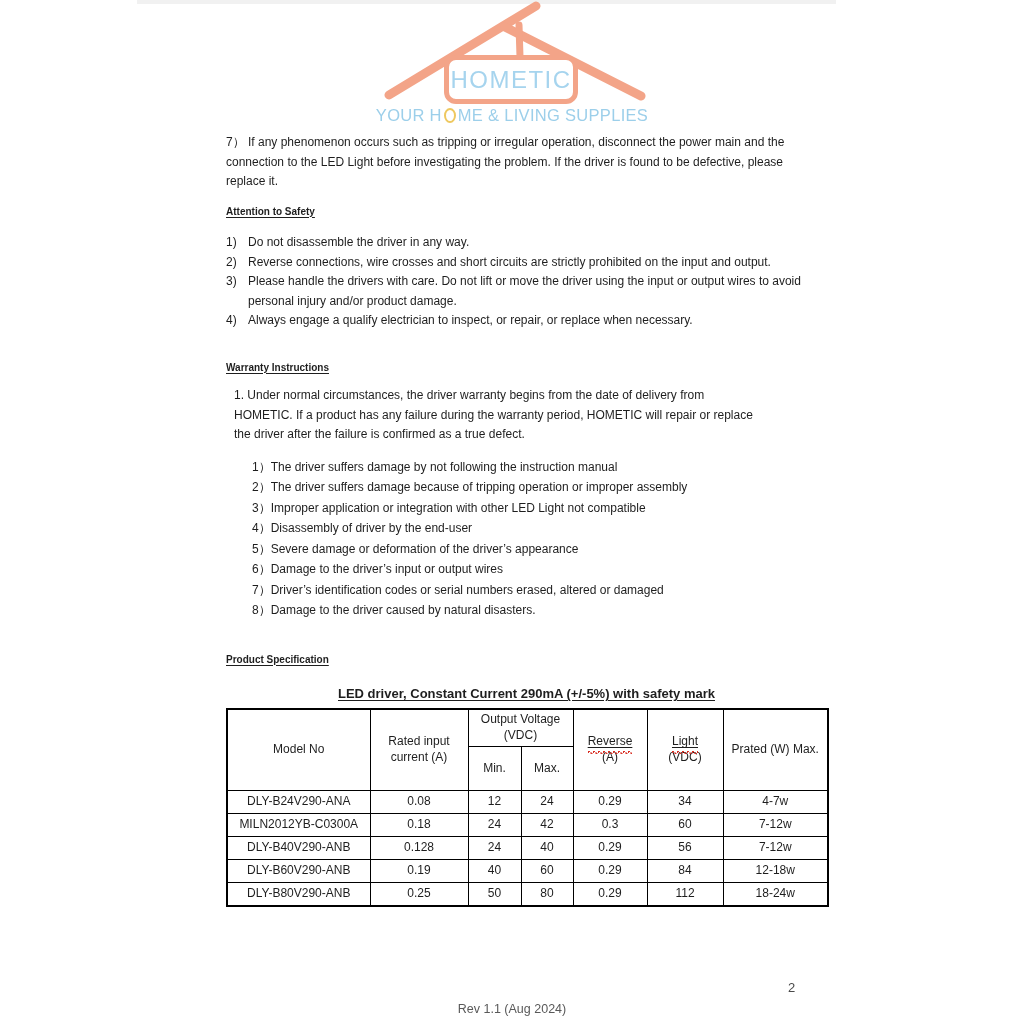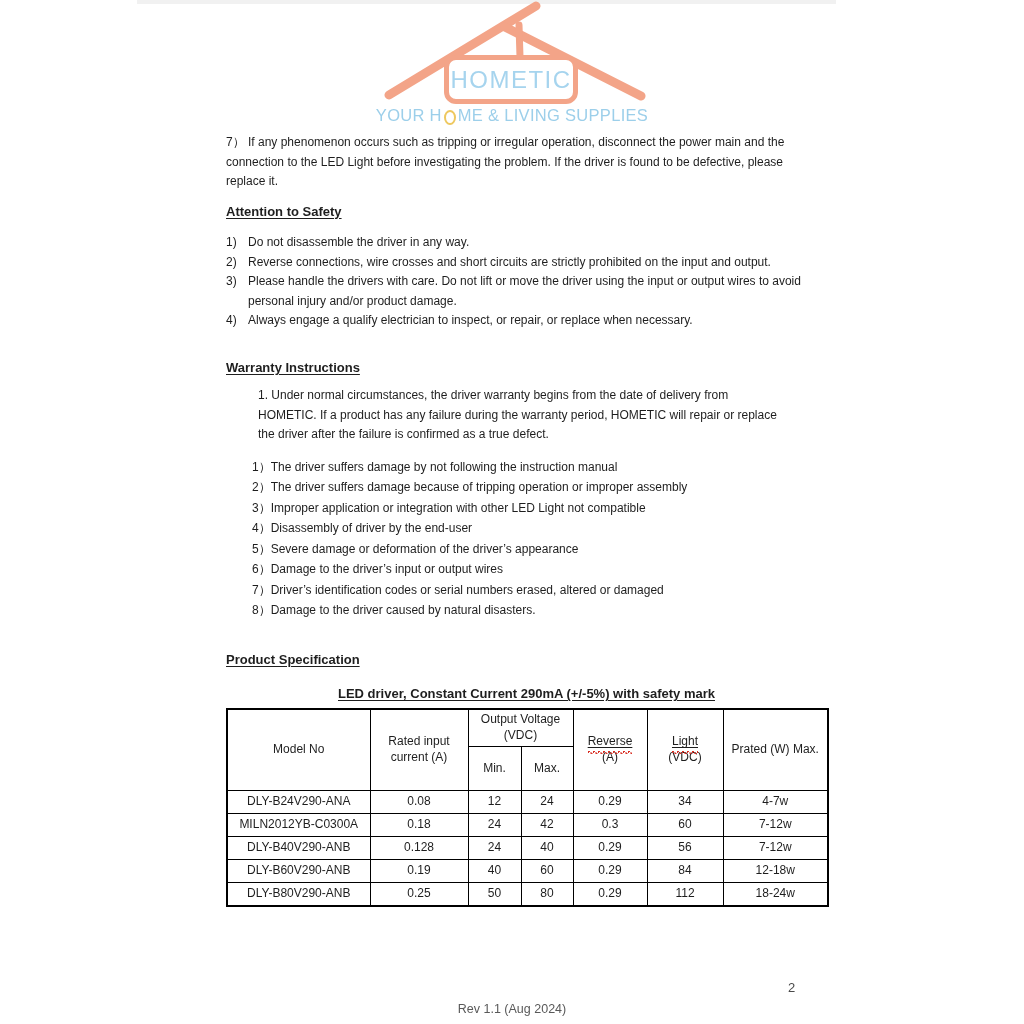--- a/index.html
+++ b/index.html
@@ -19,45 +19,45 @@
   .sign {
     position: absolute; left: 444px; top: 55px; width: 134px; height: 49px;
     border: 5px solid #F3A488; border-radius: 12px; background: #ffffff;
     display: flex; align-items: center; justify-content: center;
   }
   .brand {
     font-size: 24px; letter-spacing: 1.5px; font-weight: 400; color: #A6D4EE;
   }
   .tagline {
     position: absolute; left: 0; top: 106px; width: 1024px;
-    display: flex; align-items: flex-end; justify-content: center;
+    display: flex; align-items: center; justify-content: center;
     color: #9CCFEA; font-size: 16.5px; letter-spacing: 0.3px; font-weight: 400;
   }
   .o-ring {
     display: inline-block; width: 12px; height: 15px;
     border: 2.5px solid #EEC85F; border-radius: 50%; margin: 0 2px;
   }
   
   .content {
     position: absolute; left: 226px; top: 133px; width: 578px;
     font-size: 12px; line-height: 19.5px;
   }
   .heading {
-    font-weight: bold; text-decoration: underline; font-size: 13px;
+    font-weight: bold; text-decoration: underline; font-size: 10px;
     text-underline-offset: 2px;
   }
   .h-safety   { margin-top: 10px; }
   .h-warranty { margin-top: 27px; }
   .h-oos      { margin-top: 30px; font-size: 11.5px; white-space: nowrap; }
   .h-spec     { margin-top: 29px; }
   .list1 { margin-top: 12px; }
   .list1 .li { display: flex; }
   .list1 .num { flex: 0 0 22px; }
   .list1 .txt { flex: 1 1 auto; }
-  .w-para { margin-top: 9px; margin-left: 32px; width: 522px; }
+  .w-para { margin-top: 9px; margin-left: 8px; width: 522px; }
   .list2 { margin-top: 12px; margin-left: 26px; line-height: 20.5px; }
   .list2 .li { display: flex; }
   .list2 .num { flex: 0 0 18px; }
   .list2 .txt { flex: 1 1 auto; }
   
   .tbl-title {
     margin-top: 15px; width: 601px; text-align: center;
     font-weight: bold; text-decoration: underline; font-size: 13px;
     text-underline-offset: 2px;
   }

